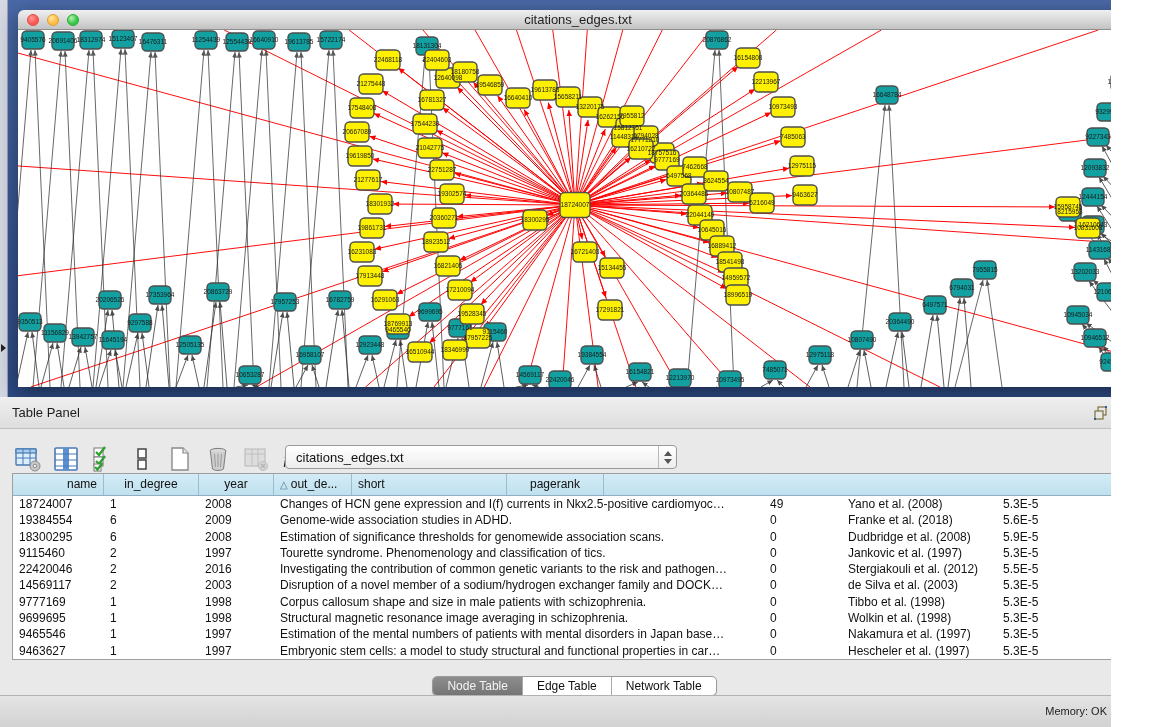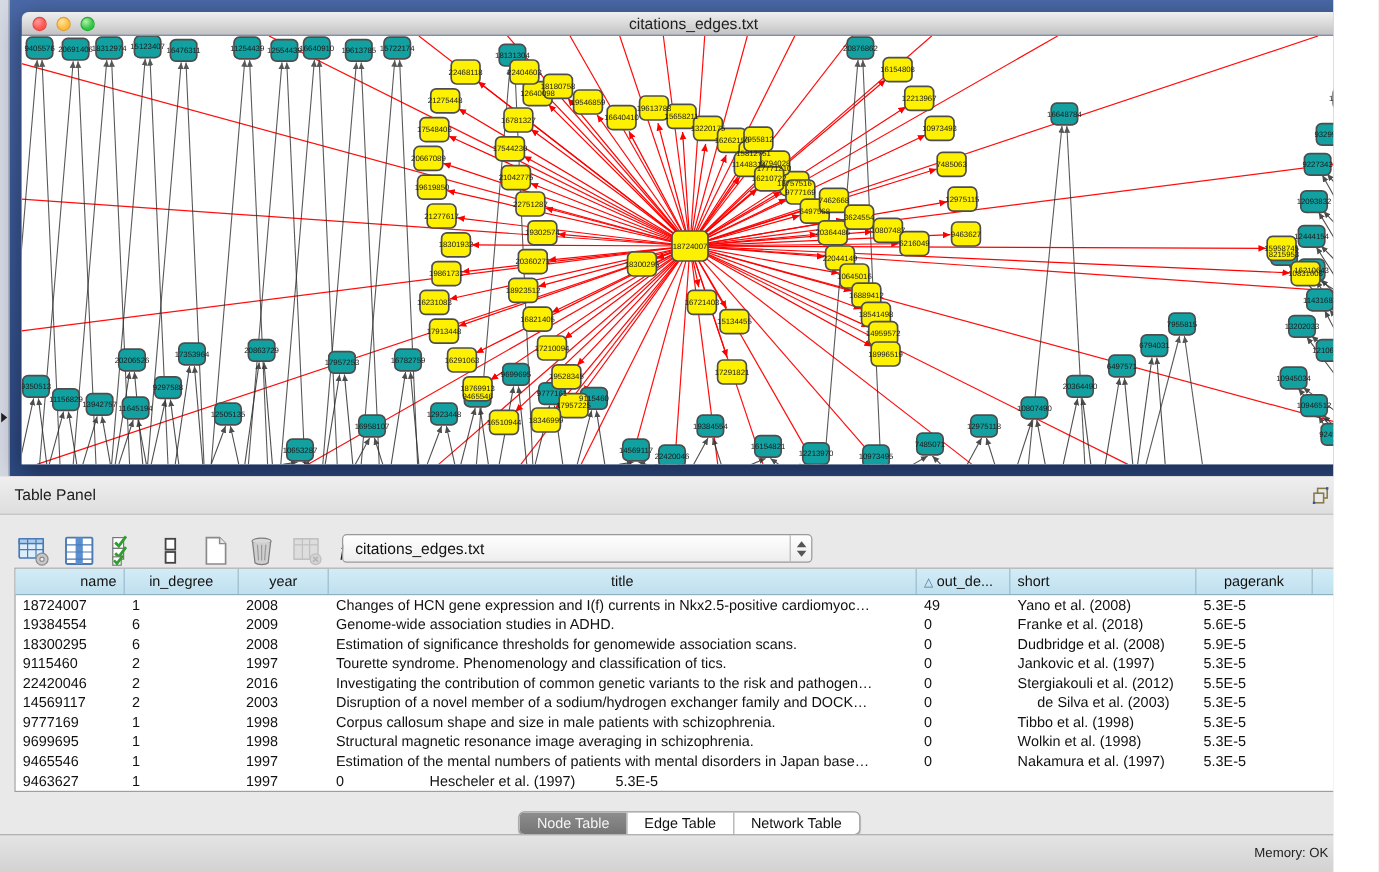--- a/index.html
+++ b/index.html
@@ -645,21 +645,20 @@
         <div class="stp-up"></div>
           <div class="stp-dn"></div>
       </div>
     </div>
 
     <div id="table-box">
       <div id="thead">
           <div class="th" style="width: 91px; text-align: right;">name</div>
           <div class="th" style="width: 95px; text-align: center;">in_degree</div>
           <div class="th" style="width: 75px; text-align: center;">year</div>
-          <div class="th" style="width: 490px; text-align: center;">title</div>
           <div class="th" style="width: 78px; text-align: left;"><span class="sort-tri">△</span>out_de...</div>
           <div class="th" style="width: 155px; ">short</div>
           <div class="th" style="width: 97px; text-align: center;">pagerank</div>
           <div class="th" style="flex: 1 1 0%; border-right: none;"></div>
         </div>
       <div id="tbody">
           <div class="tr">
             <div class="td" style="width: 91px;">18724007</div>
             <div class="td" style="width: 95px;">1</div>
             <div class="td" style="width: 75px;">2008</div>
@@ -703,21 +702,21 @@
             <div class="td" style="width: 78px;">0</div>
             <div class="td" style="width: 155px;">Stergiakouli et al. (2012)</div>
             <div class="td" style="width: 97px;">5.5E-5</div>
           </div>
           <div class="tr">
             <div class="td" style="width: 91px;">14569117</div>
             <div class="td" style="width: 95px;">2</div>
             <div class="td" style="width: 75px;">2003</div>
             <div class="td" style="width: 490px;">Disruption of a novel member of a sodium/hydrogen exchanger family and DOCK…</div>
             <div class="td" style="width: 78px;">0</div>
-            <div class="td" style="width: 155px; text-align: center;">de Silva et al. (2003)</div>
+            <div class="td" style="width: 155px;">de Silva et al. (2003)</div>
             <div class="td" style="width: 97px;">5.3E-5</div>
           </div>
           <div class="tr">
             <div class="td" style="width: 91px;">9777169</div>
             <div class="td" style="width: 95px;">1</div>
             <div class="td" style="width: 75px;">1998</div>
             <div class="td" style="width: 490px;">Corpus callosum shape and size in male patients with schizophrenia.</div>
             <div class="td" style="width: 78px;">0</div>
             <div class="td" style="width: 155px;">Tibbo et al. (1998)</div>
             <div class="td" style="width: 97px;">5.3E-5</div>
@@ -737,20 +736,21 @@
             <div class="td" style="width: 75px;">1997</div>
             <div class="td" style="width: 490px;">Estimation of the mental numbers of patients with mental disorders in Japan base…</div>
             <div class="td" style="width: 78px;">0</div>
             <div class="td" style="width: 155px;">Nakamura et al. (1997)</div>
             <div class="td" style="width: 97px;">5.3E-5</div>
           </div>
           <div class="tr">
             <div class="td" style="width: 91px;">9463627</div>
             <div class="td" style="width: 95px;">1</div>
             <div class="td" style="width: 75px;">1997</div>
+            <div class="td" style="width: 490px;">Embryonic stem cells: a model to study structural and functional properties in car…</div>
             <div class="td" style="width: 78px;">0</div>
             <div class="td" style="width: 155px;">Hescheler et al. (1997)</div>
             <div class="td" style="width: 97px;">5.3E-5</div>
           </div>
         </div>
       <div id="vscroll">
         <div id="vthumb"></div>
       </div>
     </div>
 

